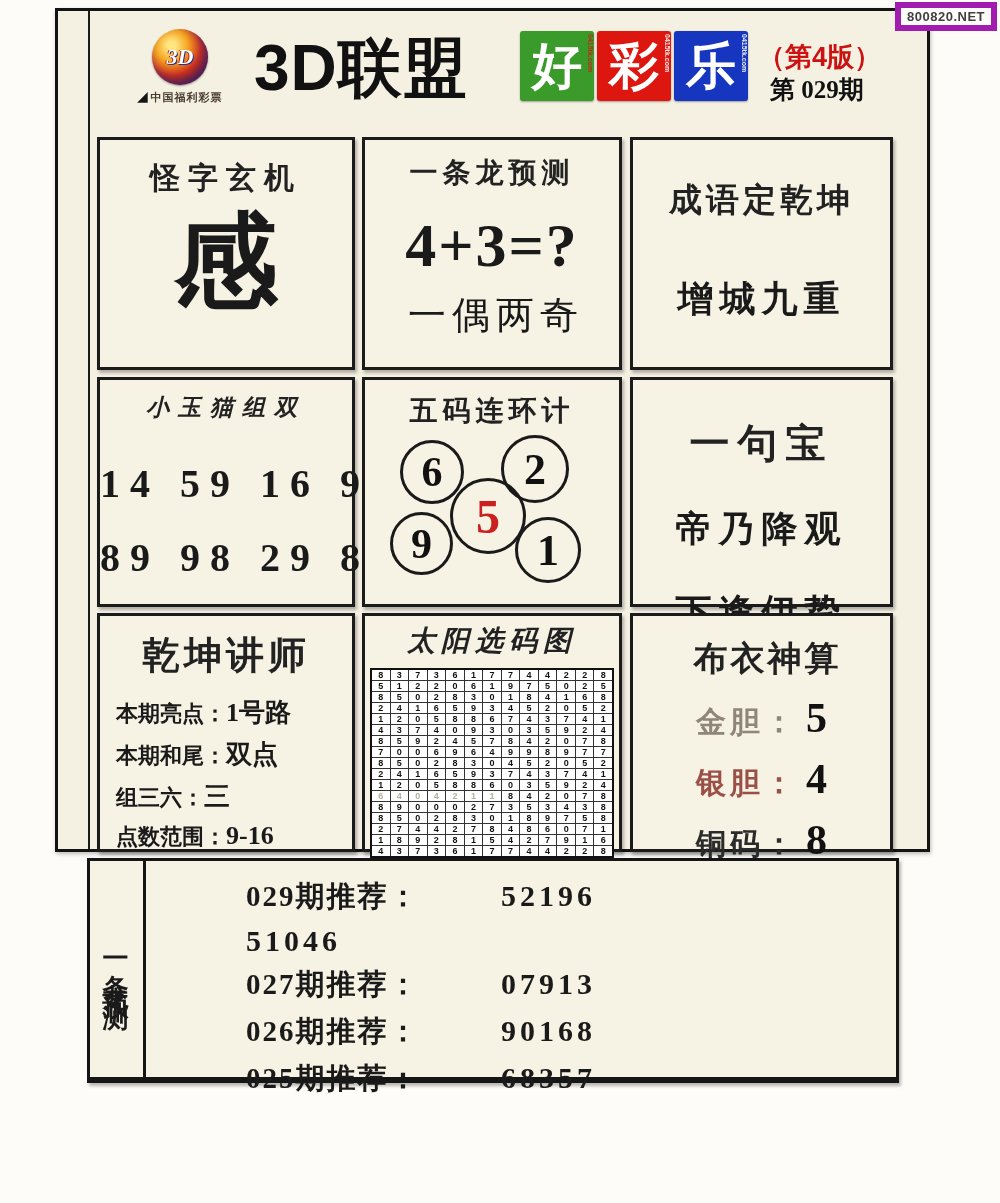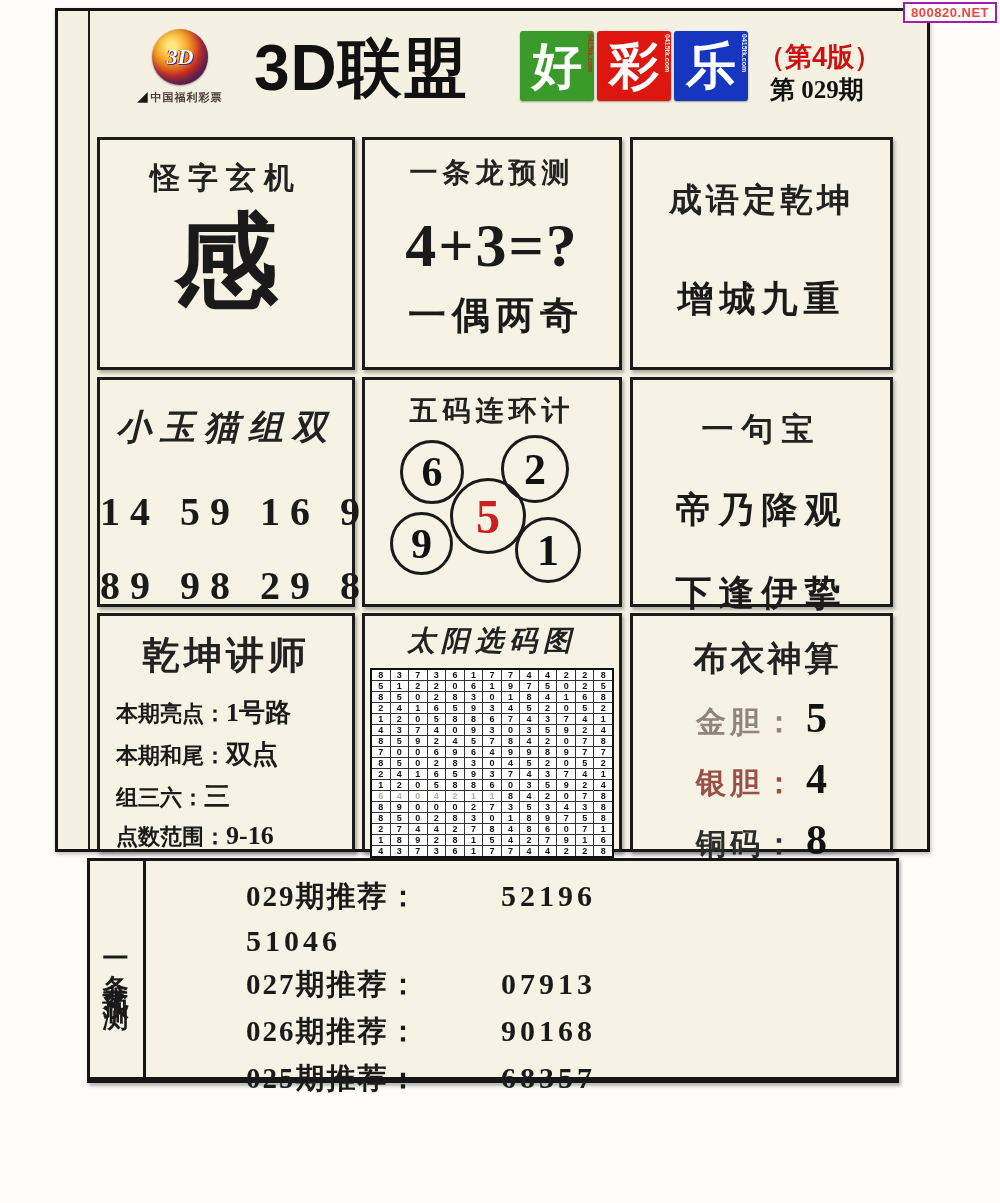--- a/index.html
+++ b/index.html
@@ -5,22 +5,22 @@
   * { margin:0; padding:0; box-sizing:border-box; }
   html,body { background:#ffffff; }
   .canvas {
     position:relative; width:1000px; height:1203px;
     background:#fdfcf8; overflow:hidden;
     font-family:"Liberation Sans", sans-serif; color:#1a1a1a;
   }
   
   .watermark {
     position:absolute; top:2px; right:3px; z-index:9;
-    border:2px solid #a21caf; background:#fffdfa;
-    color:#ef4444; font-weight:bold; font-size:13px;
+    border:6px solid #a21caf; background:#fffdfa;
+    color:#404040; font-weight:bold; font-size:13px;
     padding:1px 6px; letter-spacing:0.5px;
   }
   
   .frame {
     position:absolute; left:55px; top:8px; width:875px; height:844px;
     border:3px solid #141414; background:#f4f0e2;
     box-shadow:1px 2px 4px rgba(0,0,0,0.25);
   }
   .left-inner-line {
     position:absolute; left:30px; top:0; bottom:0; width:2px;
@@ -78,36 +78,36 @@
   .r2 { top:366px; height:230px; }
   .r3 { top:602px; height:239px; }
   .box-title { font-weight:900; color:#222; }
   .serif { font-family:"Liberation Serif", serif; }
   
   .b1-title { margin-top:18px; font-size:30px; letter-spacing:8px; }
   .b1-char  { margin-top:8px; font-size:104px; font-weight:900; line-height:1.05; }
   
   .b2-title { margin-top:14px; font-size:28px; letter-spacing:5px; }
   .b2-formula { margin-top:22px; font-size:62px; font-weight:900; letter-spacing:2px; line-height:1; }
-  .b2-line { margin-top:14px; font-size:38px; font-weight:700; letter-spacing:6px;margin-left:8px; }
+  .b2-line { margin-top:14px; font-size:38px; font-weight:400; letter-spacing:6px;margin-left:8px; }
   
   .b3-title { margin-top:38px; font-size:33px; letter-spacing:4px; }
   .b3-line  { margin-top:52px; font-size:36px; font-weight:700; letter-spacing:6px; }
   
-  .b4-title { margin-top:24px; font-size:35px; letter-spacing:9px; font-style:italic; font-family:"Liberation Serif", serif; }
+  .b4-title { margin-top:12px; font-size:23px; letter-spacing:9px; font-style:italic; font-family:"Liberation Serif", serif; }
   .b4-nums  { margin-top:24px; font-size:40px; font-weight:900; letter-spacing:10px; line-height:1.85; white-space:nowrap; }
   
   .b5-title { margin-top:12px; font-size:28px; letter-spacing:5px; }
   .circle {
     position:absolute; border:3px solid #1a1a1a; border-radius:50%;
     display:flex; align-items:center; justify-content:center;
     font-family:"Liberation Serif", serif; font-weight:900;
   }
   
-  .b6-title { margin-top:28px; font-size:32px; letter-spacing:8px; }
+  .b6-title { margin-top:36px; font-size:40px; letter-spacing:8px; }
   .b6-line  { margin-top:34px; font-size:36px; font-weight:700; letter-spacing:7px; }
   
   .b7-title { margin-top:14px; font-size:38px; letter-spacing:4px; }
   .b7-items { margin-top:14px; text-align:left; padding-left:16px; }
   .b7-row { margin-top:7px; white-space:nowrap; }
   .b7-row .lb { font-weight:900; font-size:22px; }
   .b7-row .vl { font-family:"Liberation Serif", serif; font-weight:900; font-size:26px; }
   
   .b8-title { margin-top:6px; font-size:28px; letter-spacing:6px; font-style:italic; font-family:"Liberation Serif", serif; }
   .sun-grid {

